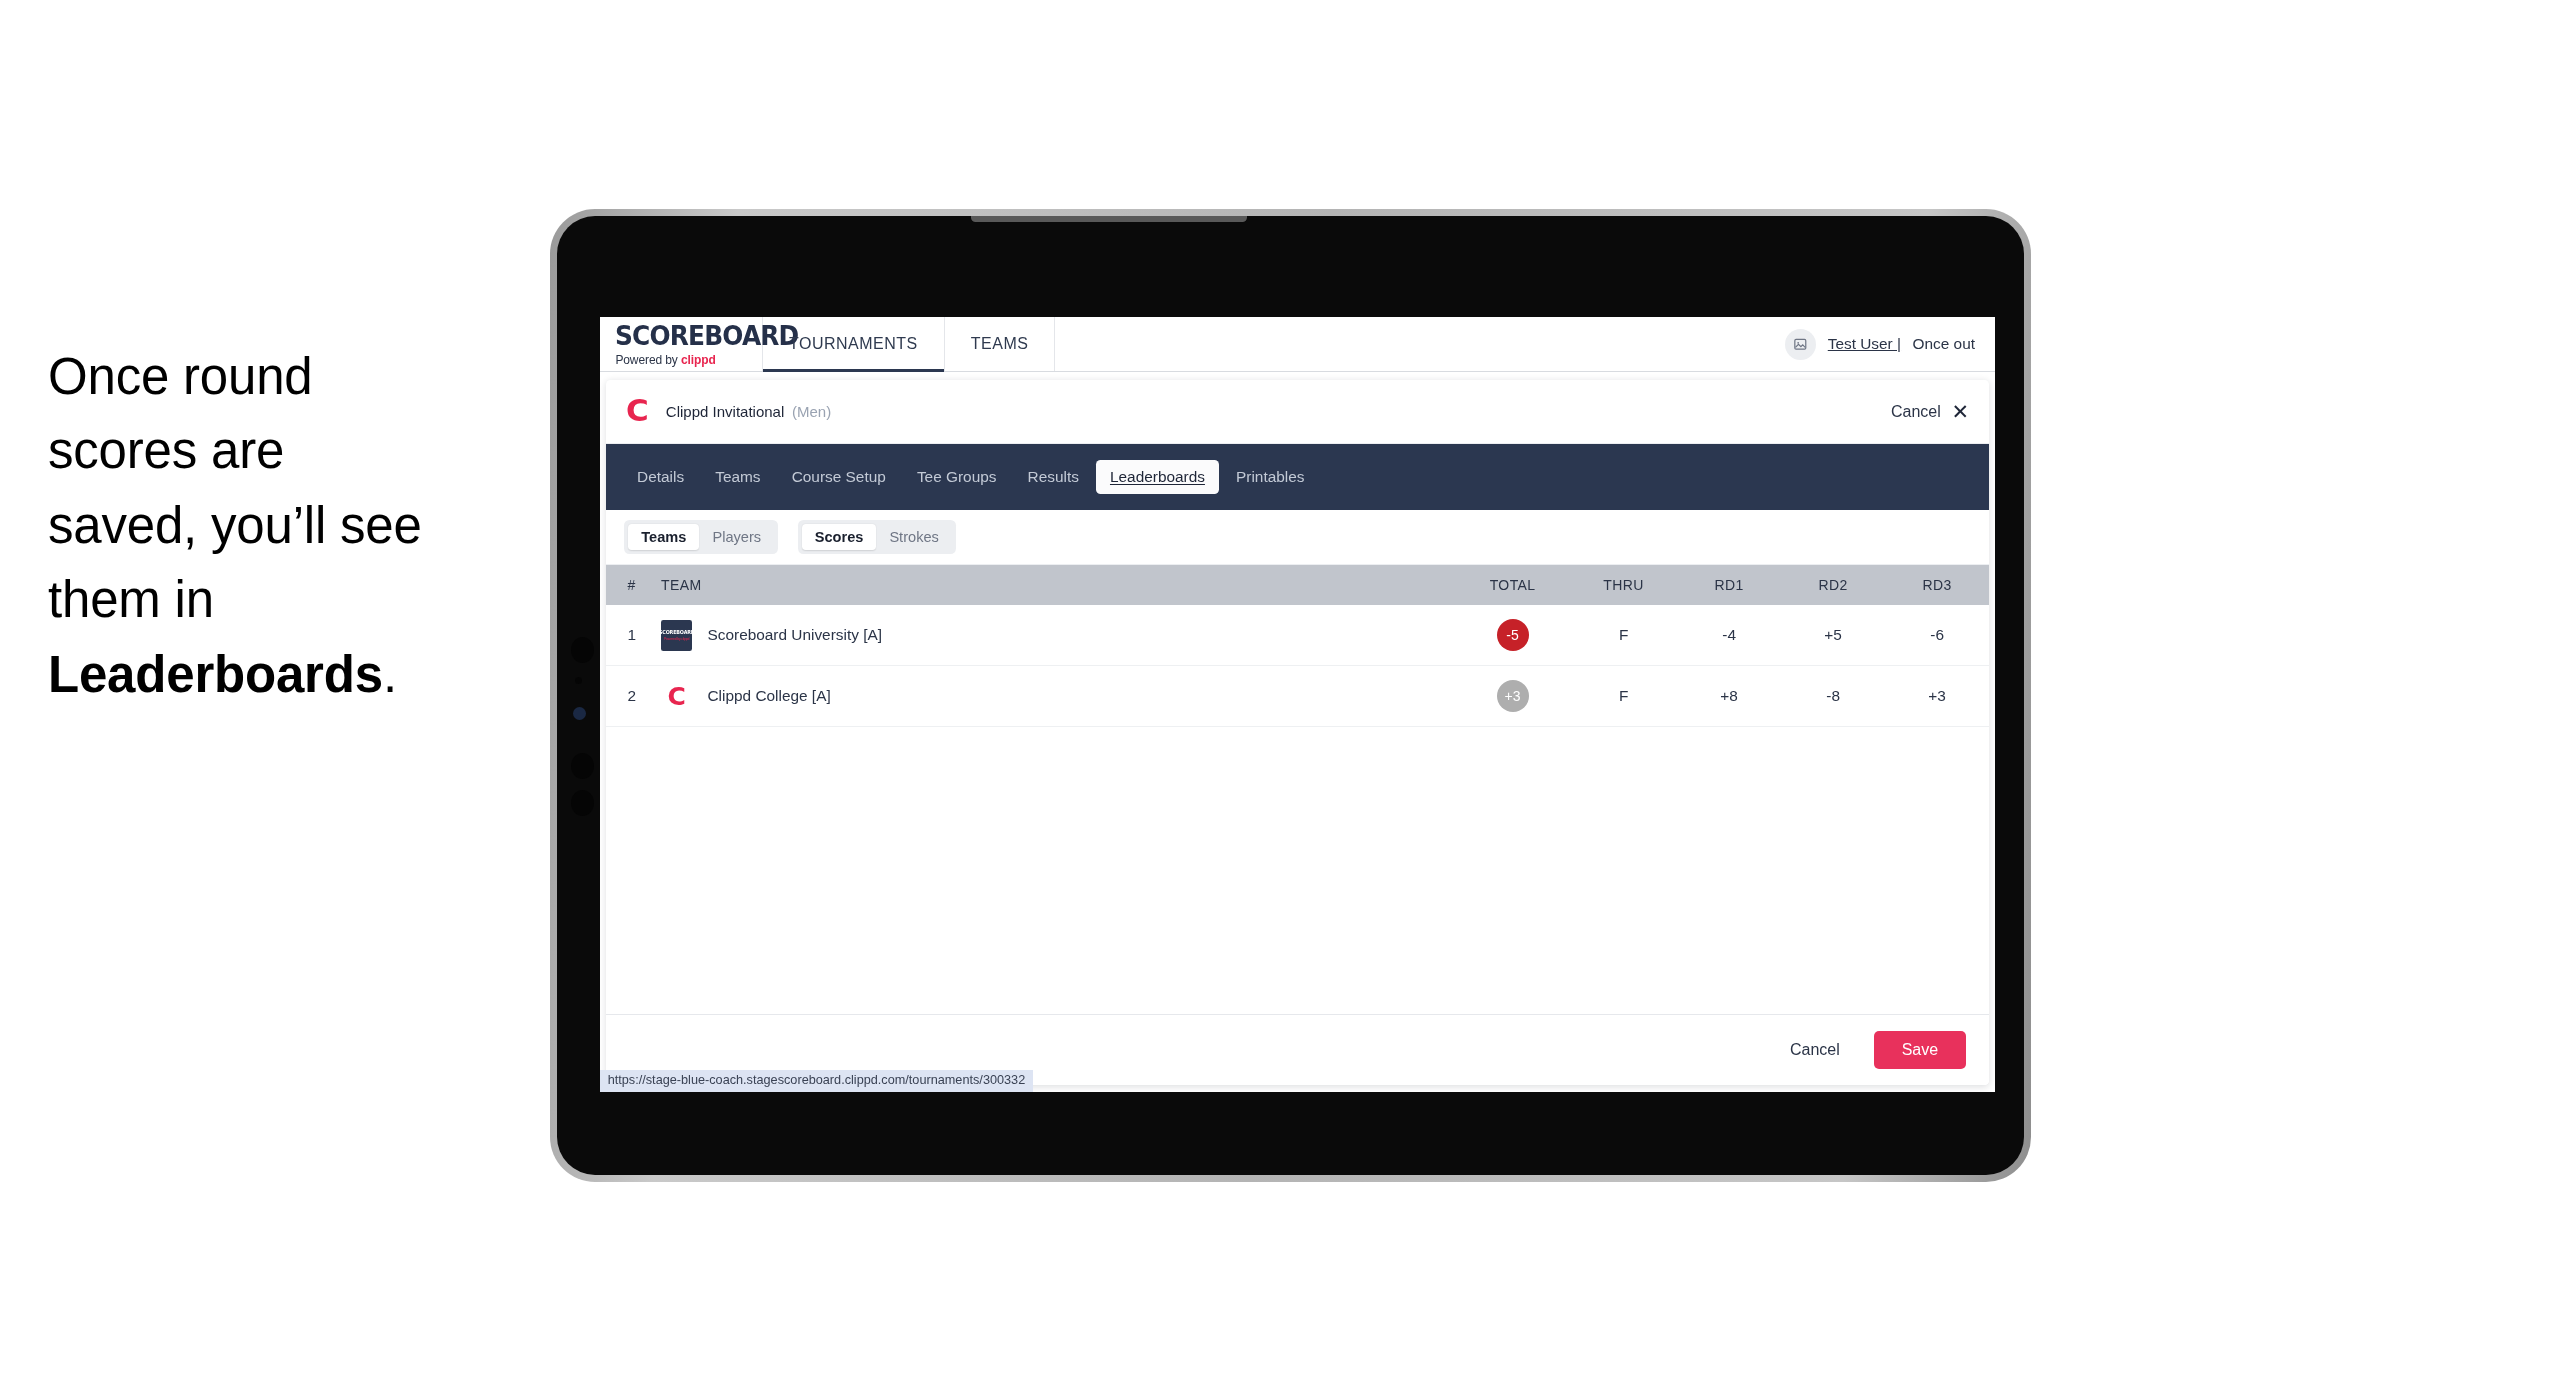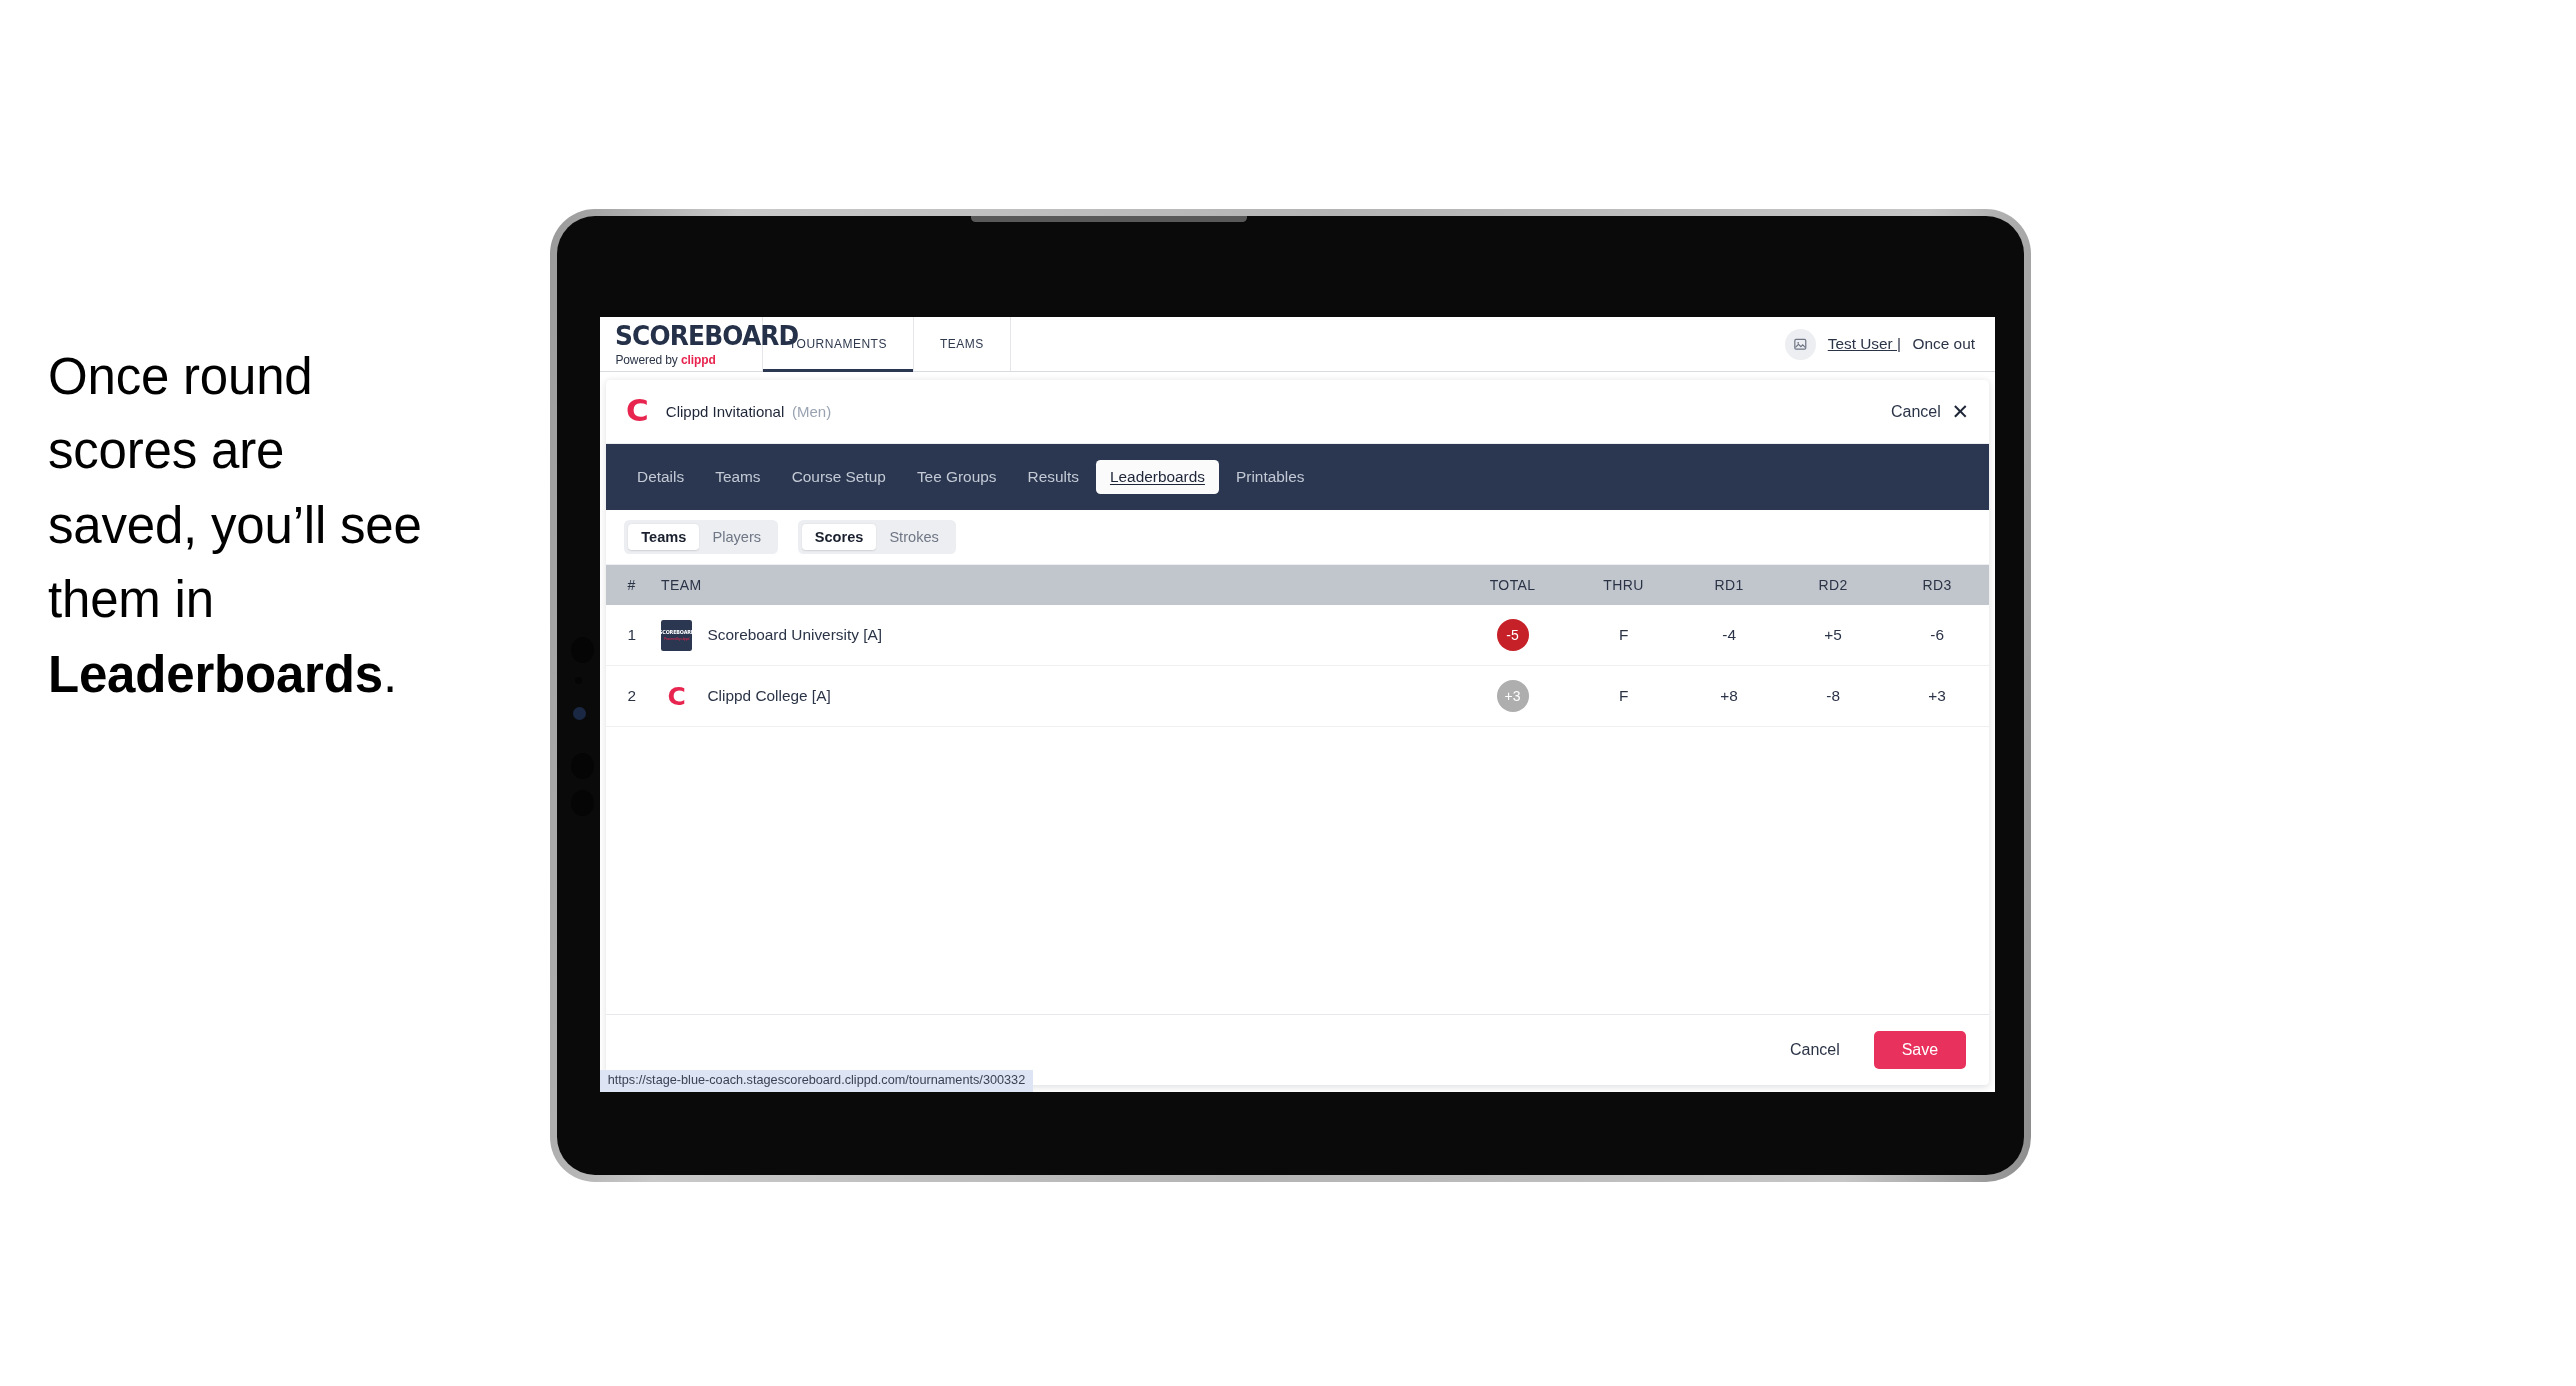--- a/index.html
+++ b/index.html
@@ -93,21 +93,21 @@
     font-size: 12px;
     color: #2b3447;
     letter-spacing: -0.1px;
   }
   .brand-sub .clippd { color: #e8254f; font-weight: 700; }
 
   .topnav { display: flex; align-items: stretch; }
   .topnav-item {
     display: flex; align-items: center;
     padding: 0 26px;
-    font-size: 12px;
+    font-size: 16px;
     letter-spacing: 0.5px;
     color: #2f3a4f;
     border-right: 0.8px solid #e4e6ea;
     position: relative;
   }
   .topnav-item.active::after {
     content: "";
     position: absolute; left: 0; right: 0; bottom: -0.8px;
     height: 3.1px; background: #2b3750;
   }

